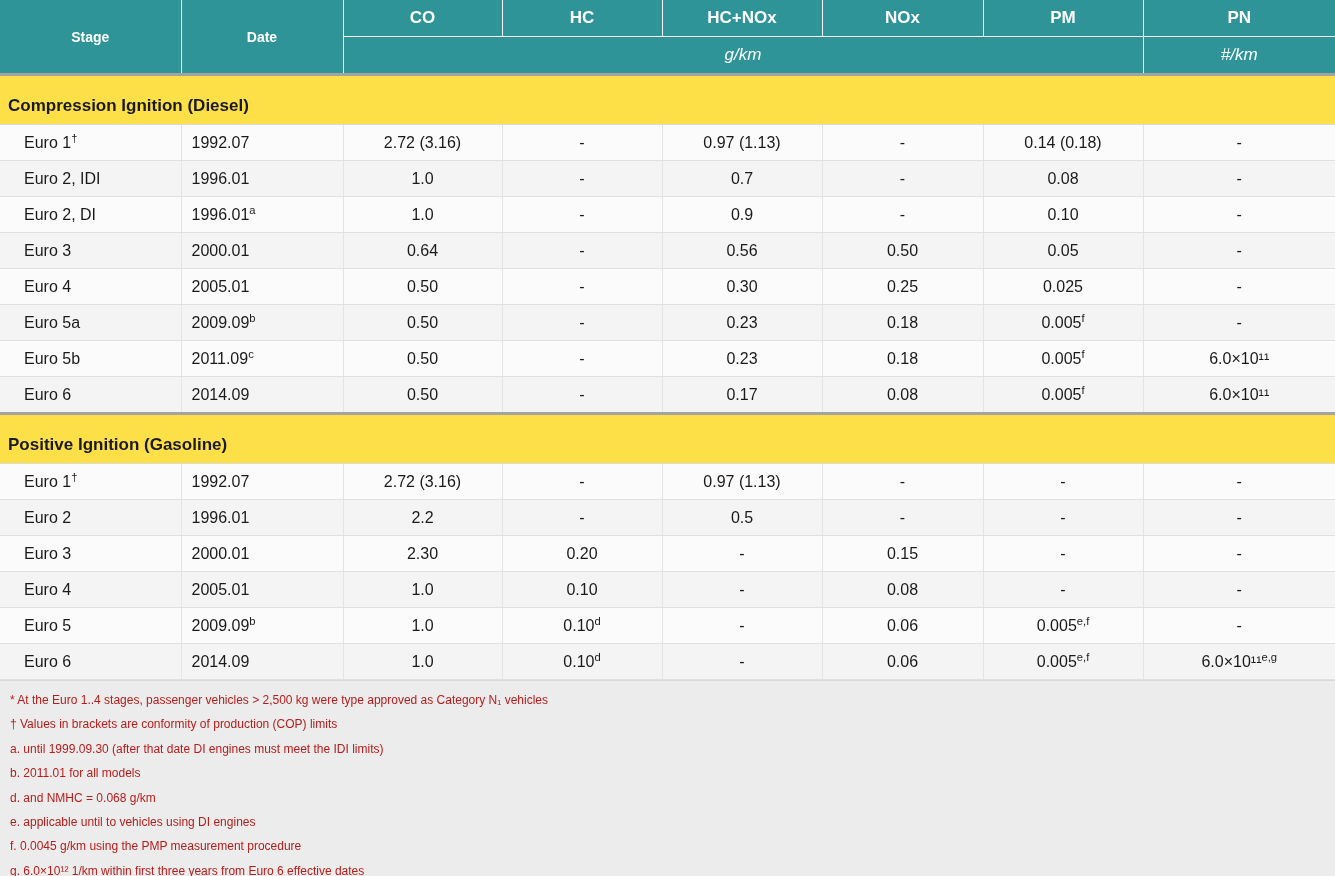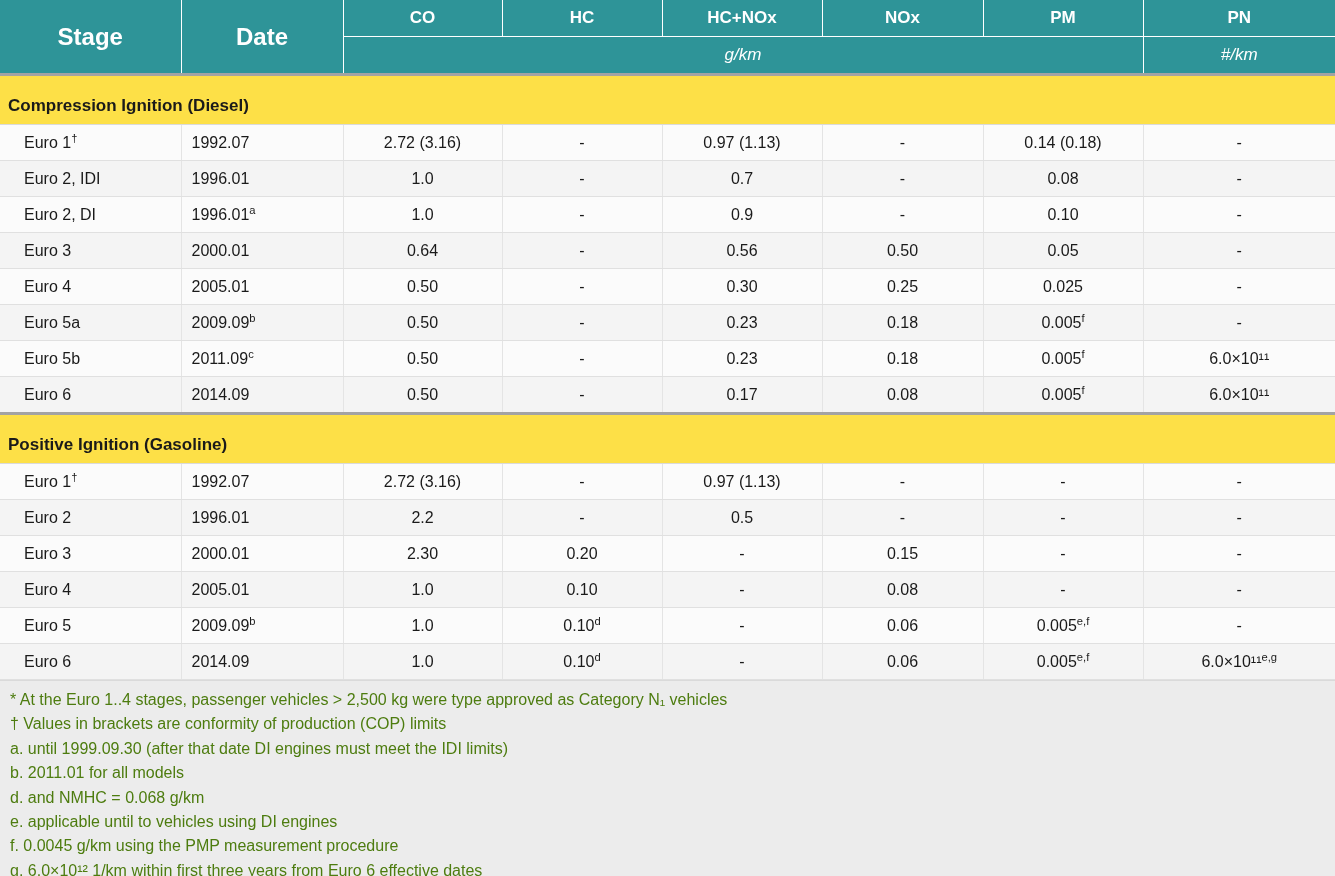--- a/index.html
+++ b/index.html
@@ -34,21 +34,21 @@
   thead th {
     background: #2e9498;
     color: #ffffff;
     font-weight: bold;
     border: 1px solid #ffffff;
     padding: 0;
     vertical-align: middle;
   }
   th.hd-stage, th.hd-date {
     height: 72px;
-    font-size: 24px;
+    font-size: 14px;
   }
   th.hd-pollutant {
     height: 36px;
     font-size: 17px;
   }
   th.hd-unit {
     height: 36px;
     font-size: 17px;
     font-style: italic;
     font-weight: normal;
@@ -101,23 +101,23 @@
 
   
   .footnotes {
     background: #ececec;
     padding: 7px 10px 10px 10px;
     border-top: 1px solid #dadada;
     height: 212px;
     box-sizing: border-box;
   }
   .footnotes .fn-line {
-    font-size: 16px;
+    font-size: 12px;
     line-height: 24.4px;
-    color: #4d7c0f;
+    color: #b91c1c;
     white-space: nowrap;
   }
 </style>
 </head>
 <body>
 
 <table id="emissions-table">
   <colgroup>
     <col class="c-stage">
       <col class="c-date">

